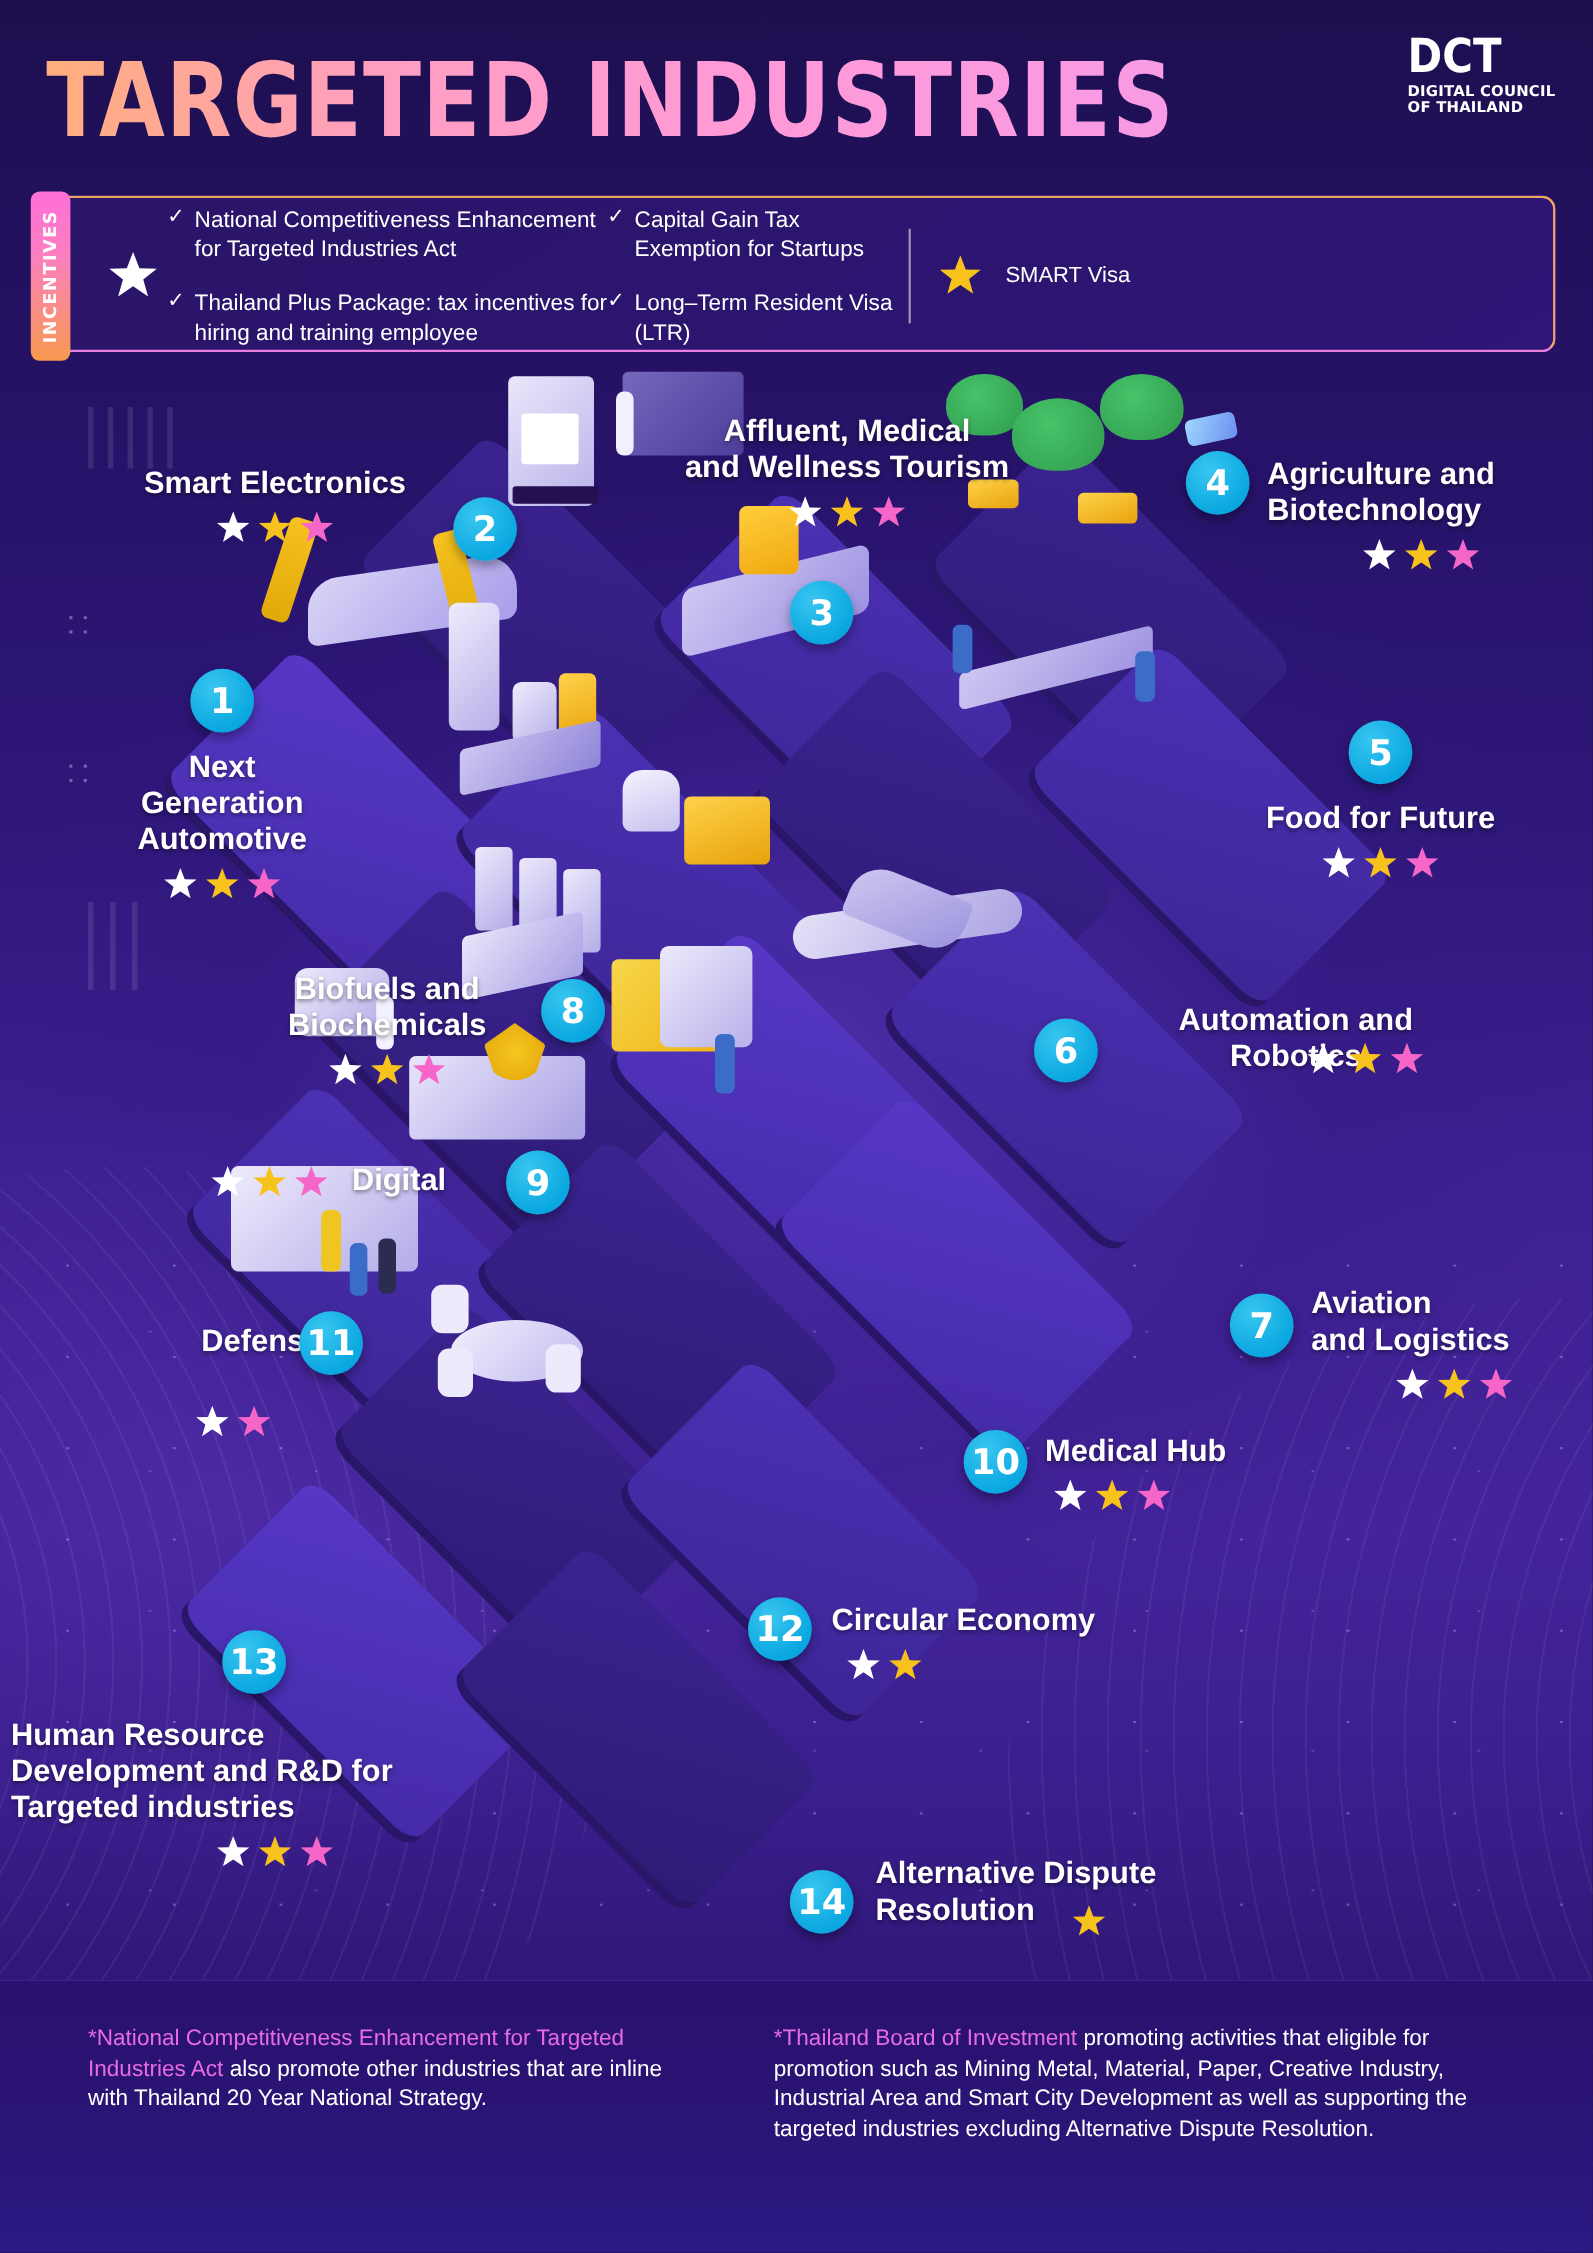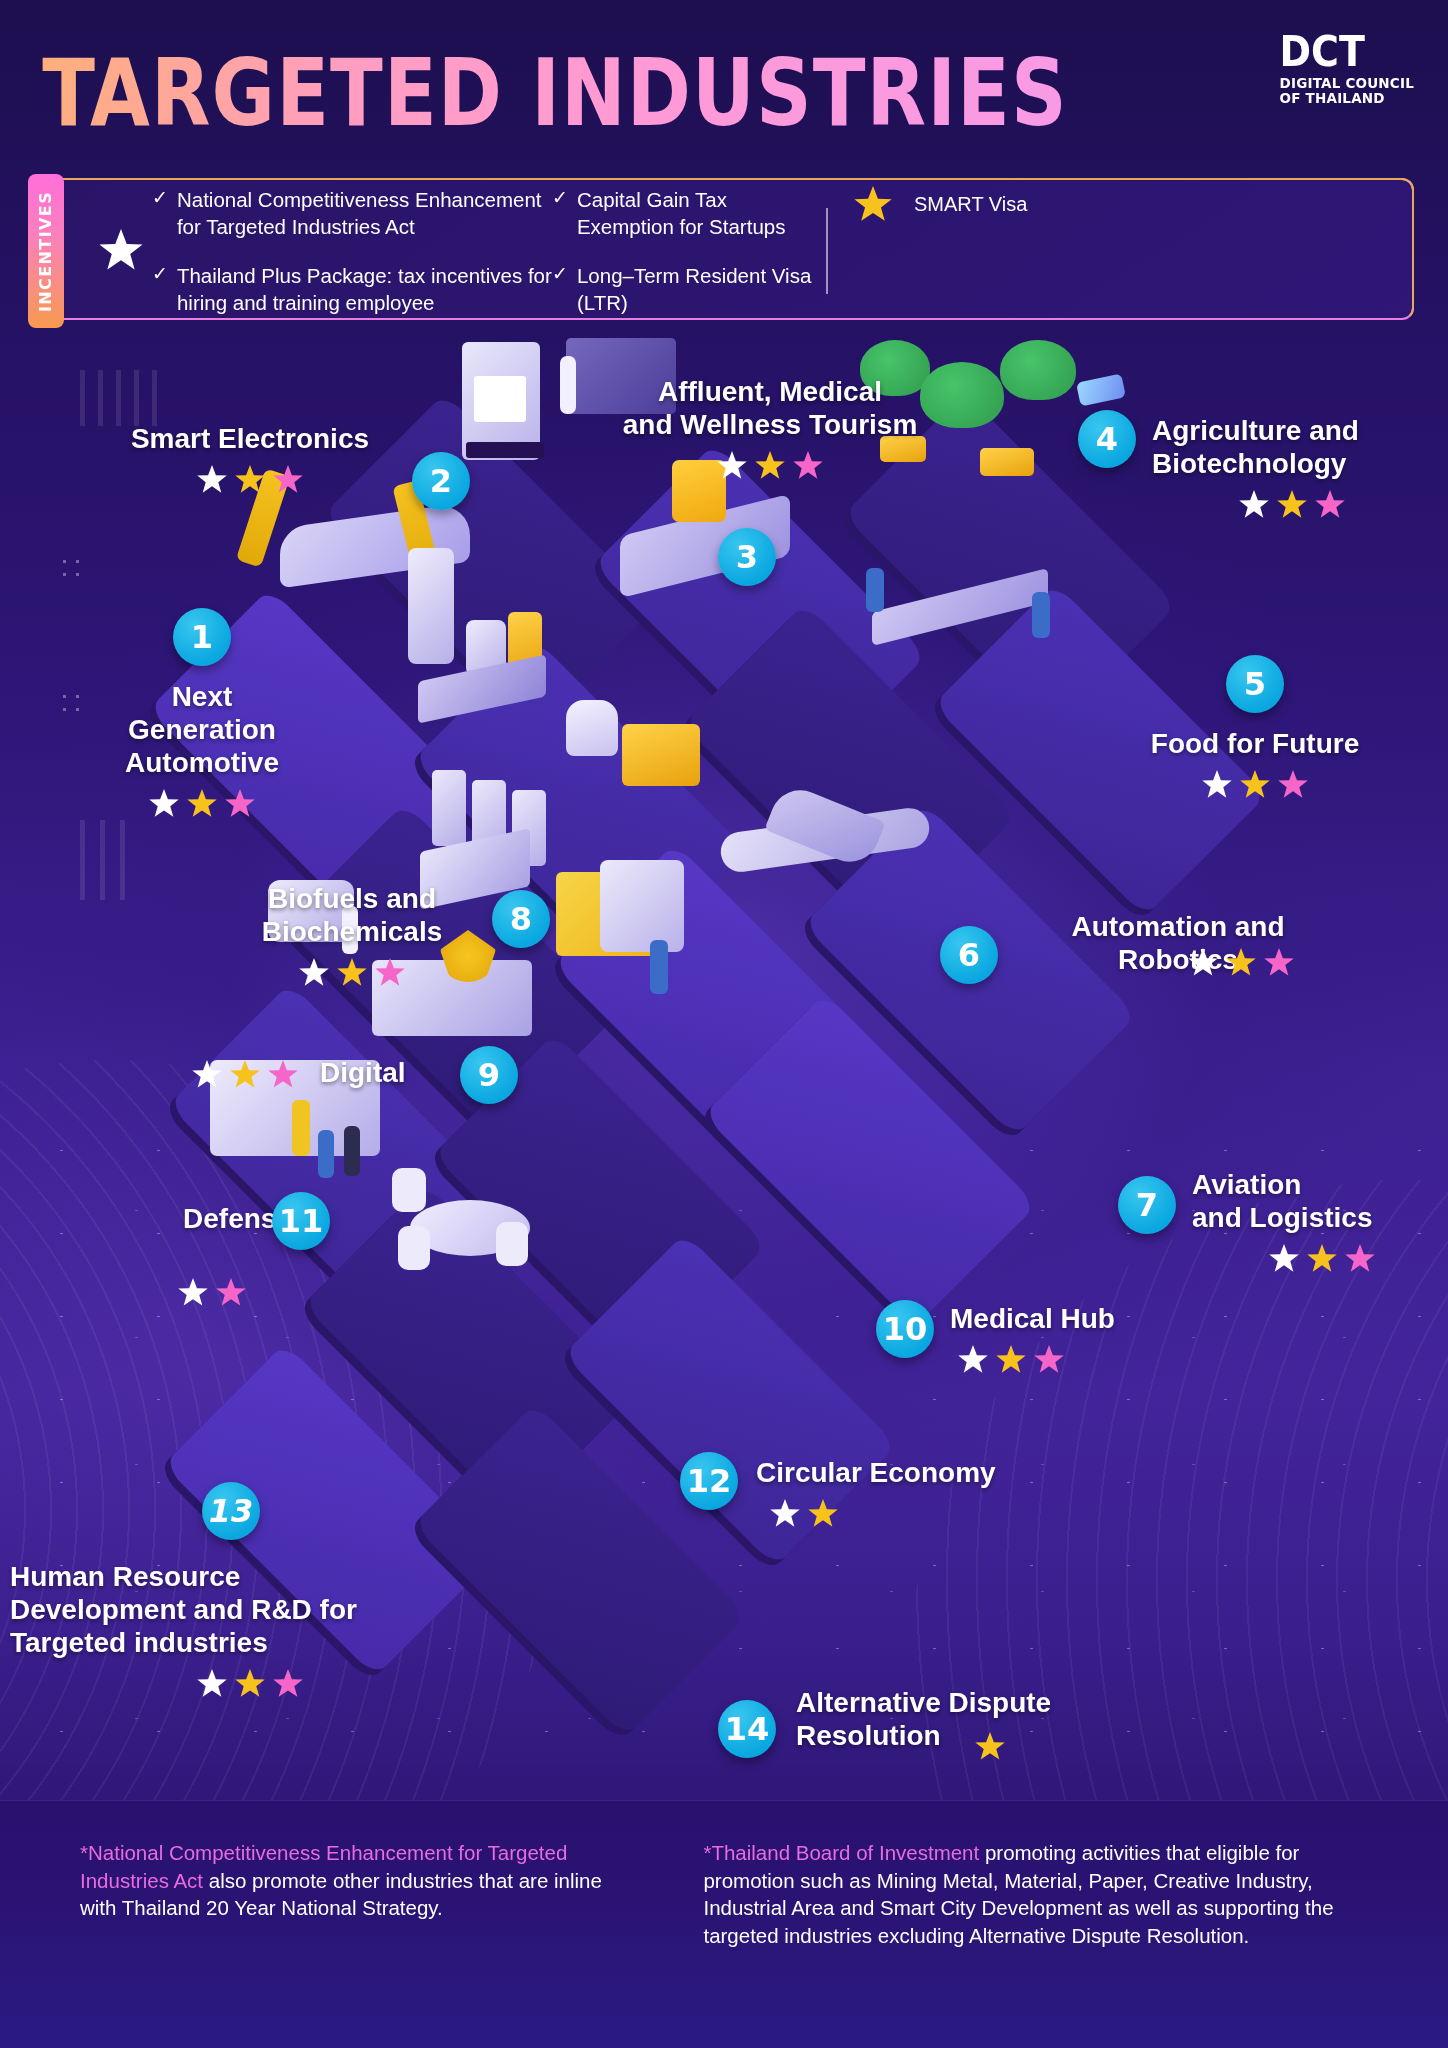--- a/index.html
+++ b/index.html
@@ -102,21 +102,21 @@
   }
   #inc-inner { position:absolute; left:52px; top:0; right:0; height:142px; display:flex; align-items:center; }
   #inc-star-big { width:62px; display:flex; justify-content:center; }
   #inc-cols { display:flex; flex:1; padding-right:6px; }
   .inc-col { display:flex; flex-direction:column; justify-content:center; gap:22px; }
   .inc-col.c1 { width:400px; }
   .inc-col.c2 { width:270px; }
   .inc-item { display:flex; gap:9px; color:#fff; font-size:20.5px; line-height:1.32; }
   .inc-item .chk { color:#fff; font-size:19px; line-height:1.25; }
   #inc-divider { width:2px; align-self:stretch; margin:22px 26px 22px 4px; background:rgba(255,255,255,.55); }
-  #inc-right { display:flex; flex-direction:column; gap:26px; }
+  #inc-right { display:flex; flex-direction:column; justify-content:center; gap:26px; }
   .inc-legend { display:flex; align-items:center; gap:22px; color:#fff; font-size:20px; line-height:1.28; }
 
   
   .star {
     display:inline-block;
     clip-path: polygon(50% 0%, 63% 34%, 99% 35%, 71% 57%, 81% 92%, 50% 71%, 19% 92%, 29% 57%, 1% 35%, 37% 34%);
     filter: drop-shadow(1px 3px 2px rgba(0,0,0,.45));
   }
   .star.w { background:#ffffff; }
   .star.y { background:#f8c21c; }
@@ -510,21 +510,21 @@
 
   <div class="num" style="position:absolute;left:680px;top:1452px;">12</div>
   <div class="callout" style="left:756px; top:1456px; width:320px;">
     <div class="lbl">Circular Economy</div>
     <div class="rating" style="margin-top:10px;margin-left:14px;">
       <span class="star w"></span>
       <span class="star y"></span>
     </div>
   </div>
 
-  <div class="num" style="position:absolute;left:202px;top:1482px;font-style:italic;">13</div>
+  <div class="num" style="position:absolute;left:202px;top:1482px;">13</div>
   <div class="callout" style="left:10px; top:1560px; width:480px; text-align:left;">
     <div class="lbl" style="white-space:pre-line;">Human Resource
 Development and R&amp;D for
 Targeted industries</div>
     <div class="rating" style="justify-content:center;margin-top:10px;">
       <span class="star w"></span>
       <span class="star y"></span>
       <span class="star p"></span>
     </div>
   </div>

